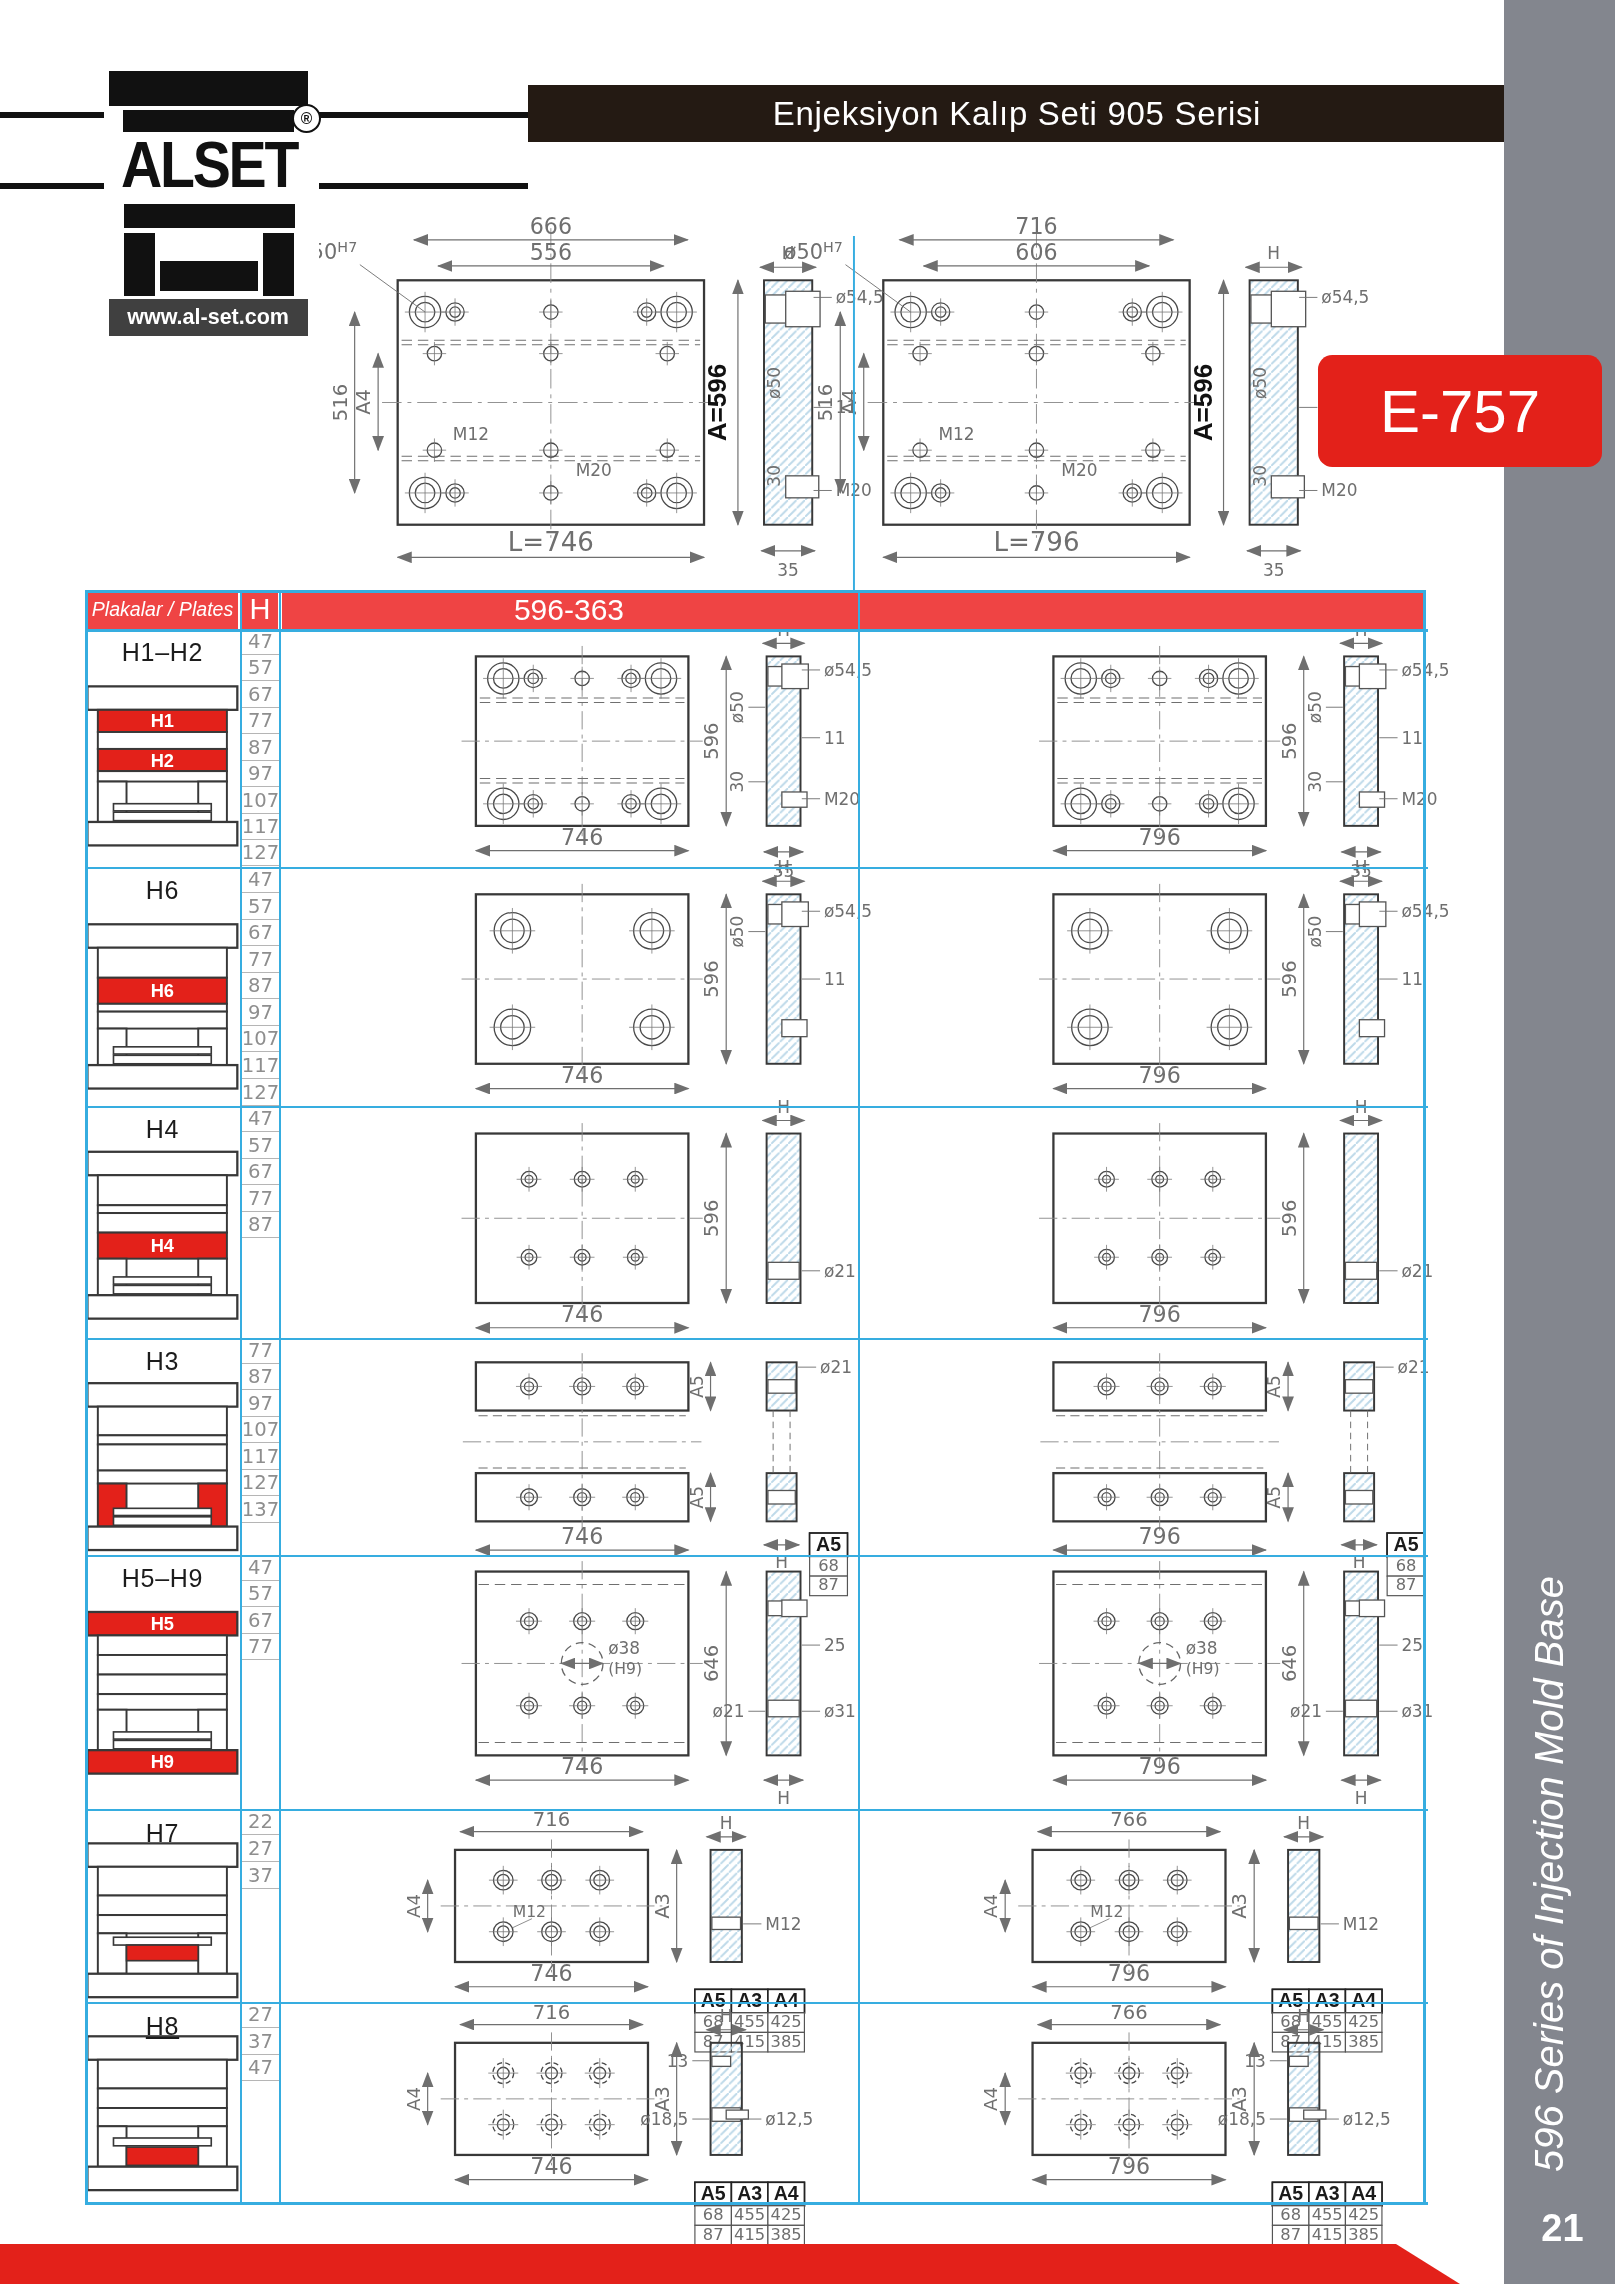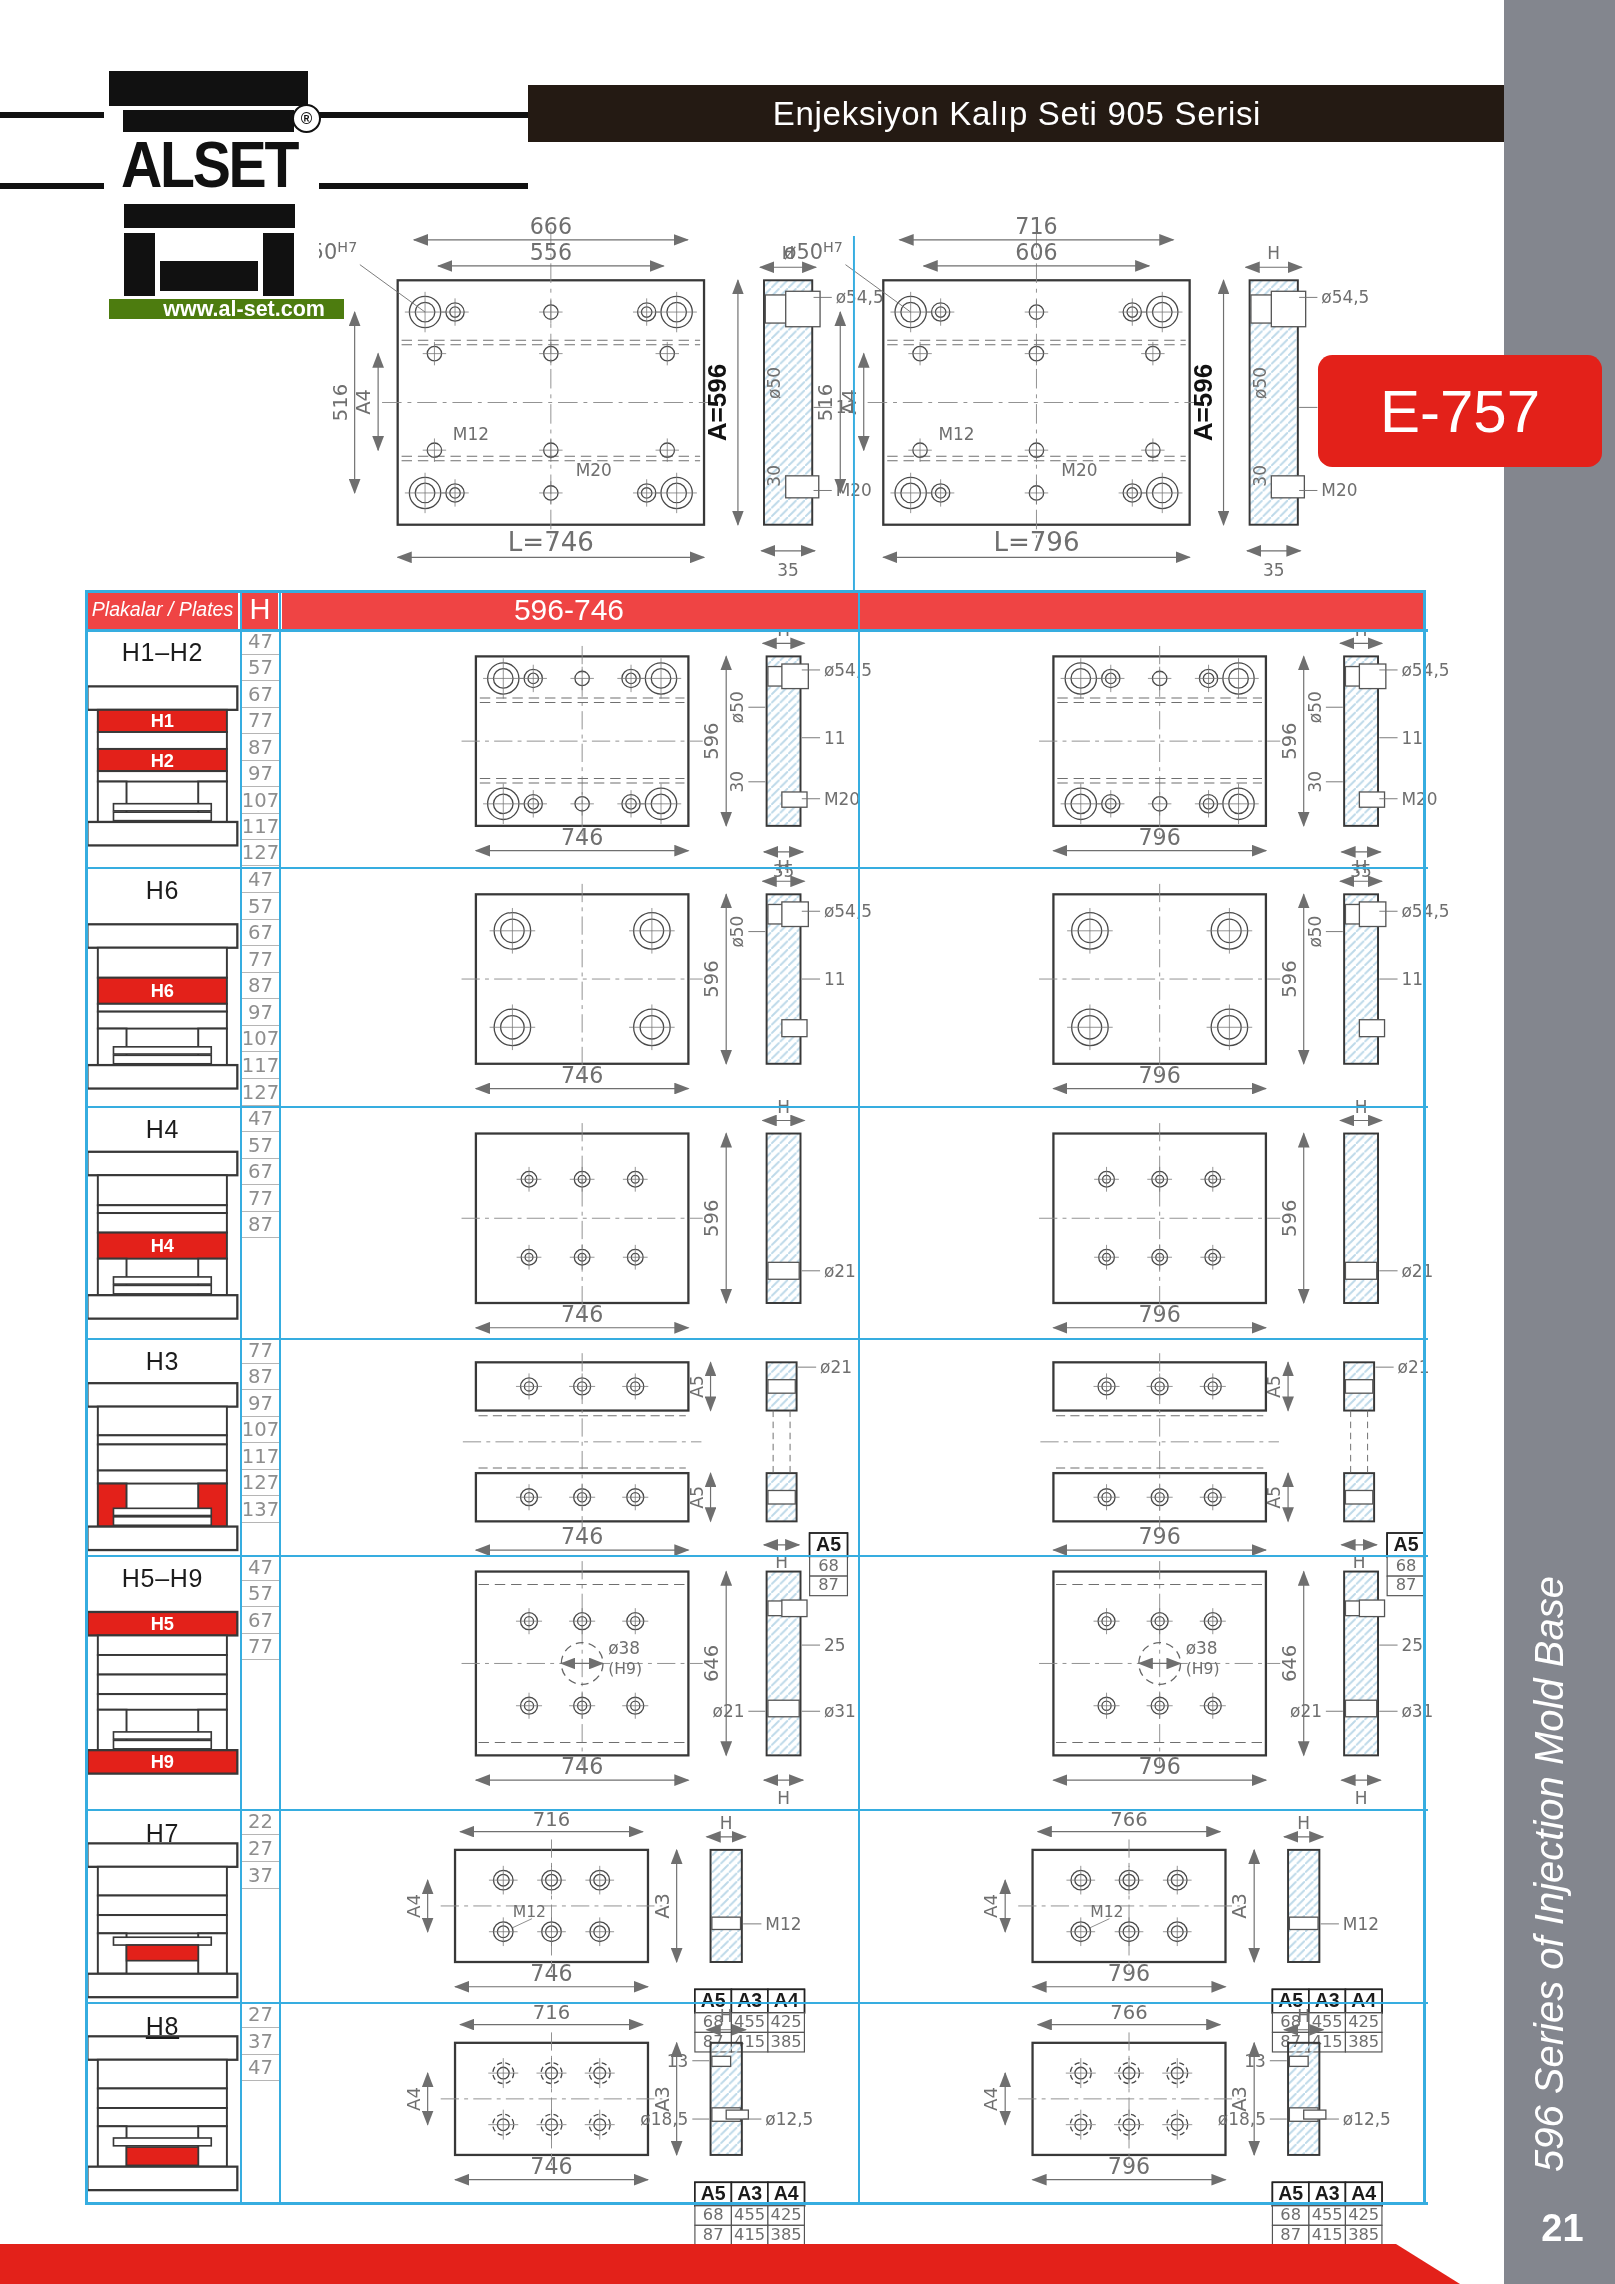--- a/index.html
+++ b/index.html
@@ -7,22 +7,22 @@
   #page{position:relative;width:1616px;height:2284px;background:#fff;overflow:hidden;}
   .thinline{position:absolute;background:#111;height:5.9px;z-index:1;}
   #banner{position:absolute;left:528px;top:85px;width:978px;height:57px;background:#241a13;z-index:2;
           display:flex;align-items:center;justify-content:center;color:#fff;font-size:33px;letter-spacing:0.7px;}
   #logo{position:absolute;left:104px;top:62px;width:215px;height:274px;background:#fff;z-index:3;}
   #logo .bar{position:absolute;background:#111;}
   #logo .brand{position:absolute;left:17px;top:69px;width:176px;font-weight:bold;font-size:65px;color:#111;
                letter-spacing:-2.6px;transform:scaleX(.88);transform-origin:0 0;line-height:68px;}
   #logo .reg{position:absolute;left:188px;top:42px;width:25px;height:25px;border:2.6px solid #111;border-radius:50%;
              color:#111;font-size:15.6px;font-weight:bold;display:flex;align-items:center;justify-content:center;}
-  #logo .www{position:absolute;left:4.6px;top:237px;width:199px;height:20px;background:#4d7c0f;color:#fff;
-             display:flex;align-items:center;justify-content:center;font-weight:bold;font-size:21.5px;padding-left:36px;}
+  #logo .www{position:absolute;left:4.6px;top:237px;width:199px;height:37px;background:#404040;color:#fff;
+             display:flex;align-items:center;justify-content:center;font-weight:bold;font-size:21.5px;}
   #badge{position:absolute;left:1318px;top:355px;width:284px;height:112px;background:#e3211a;border-radius:14.3px;
          z-index:10;display:flex;align-items:center;justify-content:center;color:#fff;font-size:60px;}
   #sidebar{position:absolute;left:1504px;top:0;width:111px;height:2284px;background:#83868e;z-index:4;}
   #sidebar-text{position:absolute;left:1527px;top:2172px;width:717px;transform:rotate(-90deg);transform-origin:0 0;
                 color:#fff;font-size:40px;font-style:italic;white-space:nowrap;z-index:5;}
   #pagenum{position:absolute;left:1533px;top:2207px;width:59px;text-align:center;color:#fff;font-size:38px;
            font-weight:bold;z-index:5;}
   #footer-red{position:absolute;left:0;top:2244px;width:1460px;height:40px;background:#e3211a;z-index:4;
               clip-path:polygon(0 0,1396px 0,1460px 100%,0 100%);}
   .cy{position:absolute;background:#36ade0;z-index:5;}
@@ -1075,21 +1075,21 @@
   </svg>
 
   <div class="hdr" style="left:85px;width:1340px;"></div>
   <div class="hdr" style="left:85px;width:155px;font-style:italic;font-size:19.6px;">
     <span>Plakalar / Plates</span>
     </div>
   <div class="hdr" style="left:240px;width:40px;font-size:29px;">
     <span>H</span>
     </div>
   <div class="hdr" style="left:280px;width:578px;font-size:30px;">
-    <span>596-746</span>
+    <span>596-363</span>
     </div>
   <div class="hsep" style="left:238px;"></div>
   <div class="hsep" style="left:278px;"></div>
 
   <div id="rows-layer">
       <div class="rowname" style="left: 85px; top: 638px; width: 155px;">H1–H2</div>
       <div class="hcell" style="left: 242px; top: 629px; width: 37px; height: 25px;">47</div>
       <div class="hcell" style="left: 242px; top: 655px; width: 37px; height: 25px;">57</div>
       <div class="hcell" style="left: 242px; top: 682px; width: 37px; height: 25px;">67</div>
       <div class="hcell" style="left: 242px; top: 708px; width: 37px; height: 25px;">77</div>

